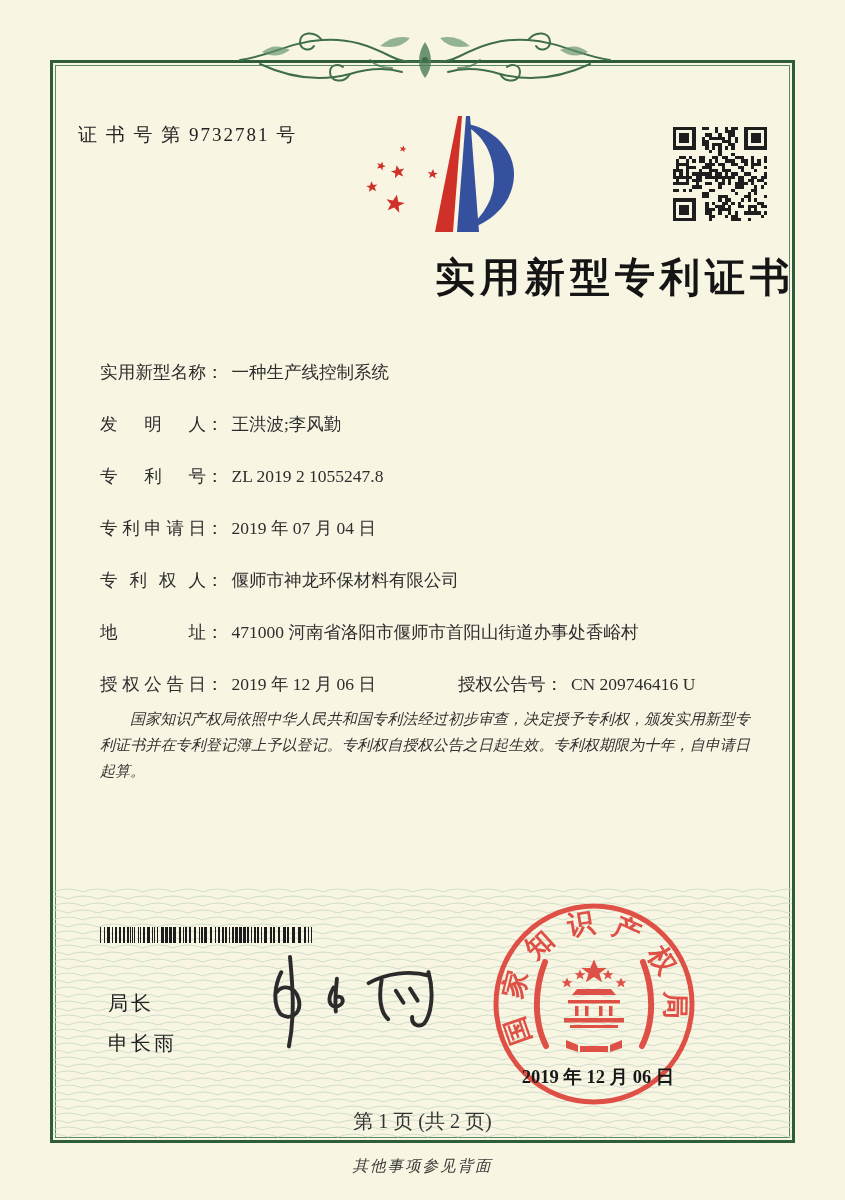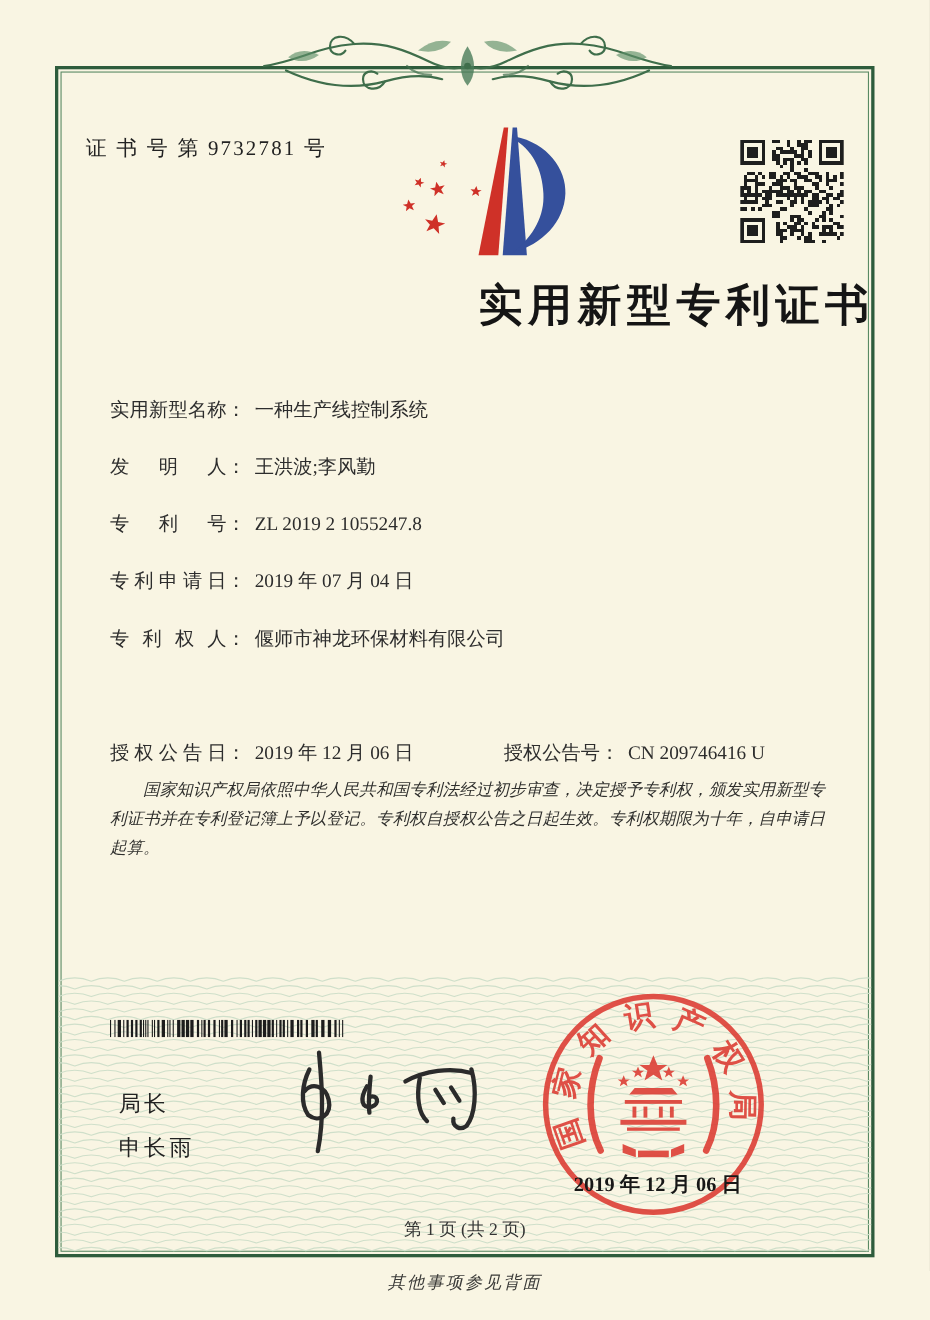--- a/index.html
+++ b/index.html
@@ -47,21 +47,21 @@
   .director-title { top:990px; }
   .director-name { top:1030px; }
   .signature { position:absolute; left:218px; top:942px; width:240px; height:115px; }
   .seal { position:absolute; left:488px; top:898px; width:212px; height:212px; }
   .seal-date {
     position:absolute; left:498px; top:1064px; width:200px; text-align:center;
     font-size:18.5px; font-weight:bold; color:#171717; white-space:nowrap;
   }
   .page-info {
     position:absolute; left:50px; top:1108px; width:745px; text-align:center;
-    font-size:16px; color:#333;
+    font-size:20px; color:#333;
   }
   .back-note {
     position:absolute; left:0; top:1156px; width:845px; text-align:center;
     font-size:15.5px; font-style:italic; color:#3a3a38; letter-spacing:2px;
   }
 </style>
 </head>
 <body>
 
 <div class="page">
@@ -158,20 +158,23 @@
   </div>
   <div class="field-row" style="top:464px">
     <span class="f-label">专利号</span><span class="f-colon">：</span><span>ZL 2019 2 1055247.8</span>
   </div>
   <div class="field-row" style="top:516px">
     <span class="f-label">专利申请日</span><span class="f-colon">：</span><span>2019 年 07 月 04 日</span>
   </div>
   <div class="field-row" style="top:568px">
     <span class="f-label">专利权人</span><span class="f-colon">：</span><span>偃师市神龙环保材料有限公司</span>
   </div>
+  <div class="field-row" style="top:620px">
+    <span class="f-label">地址</span><span class="f-colon">：</span><span>471000 河南省洛阳市偃师市首阳山街道办事处香峪村</span>
+  </div>
   <div class="field-row" style="top:672px">
     <span class="f-label">授权公告日</span><span class="f-colon">：</span><span>2019 年 12 月 06 日</span><span class="grant-number"><span>授权公告号</span><span class="f-colon">：</span><span>CN 209746416 U</span></span>
   </div>
 
   <div class="paragraphs">
     <p>国家知识产权局依照中华人民共和国专利法经过初步审查，决定授予专利权，颁发实用新型专利证书并在专利登记簿上予以登记。专利权自授权公告之日起生效。专利权期限为十年，自申请日起算。</p>
   </div>
 
   <svg class="barcode" viewBox="0 0 217 15" preserveAspectRatio="none">
     <path id="barcode-path" fill="#1c1c1c" d="M0,0h1v15h-1z M4,0h1v15h-1z M7,0h3v15h-3z M12,0h1v15h-1z M15,0h2v15h-2z M19,0h2v15h-2z M23,0h2v15h-2z M27,0h2v15h-2z M30,0h1v15h-1z M32,0h1v15h-1z M34,0h1v15h-1z M38,0h1v15h-1z M40,0h1v15h-1z M43,0h2v15h-2z M47,0h3v15h-3z M52,0h1v15h-1z M54,0h1v15h-1z M57,0h1v15h-1z M61,0h3v15h-3z M65,0h3v15h-3z M69,0h3v15h-3z M73,0h3v15h-3z M79,0h2v15h-2z M83,0h1v15h-1z M85,0h2v15h-2z M89,0h2v15h-2z M94,0h2v15h-2z M99,0h1v15h-1z M101,0h2v15h-2z M104,0h3v15h-3z M110,0h2v15h-2z M115,0h1v15h-1z M118,0h2v15h-2z M122,0h2v15h-2z M125,0h2v15h-2z M129,0h1v15h-1z M132,0h2v15h-2z M135,0h3v15h-3z M139,0h3v15h-3z M143,0h3v15h-3z M147,0h2v15h-2z M151,0h1v15h-1z M154,0h2v15h-2z M157,0h2v15h-2z M161,0h1v15h-1z M164,0h3v15h-3z M170,0h2v15h-2z M173,0h2v15h-2z M178,0h2v15h-2z M183,0h3v15h-3z M187,0h2v15h-2z M192,0h3v15h-3z M198,0h3v15h-3z M204,0h2v15h-2z M208,0h1v15h-1z M211,0h1v15h-1z "></path>

